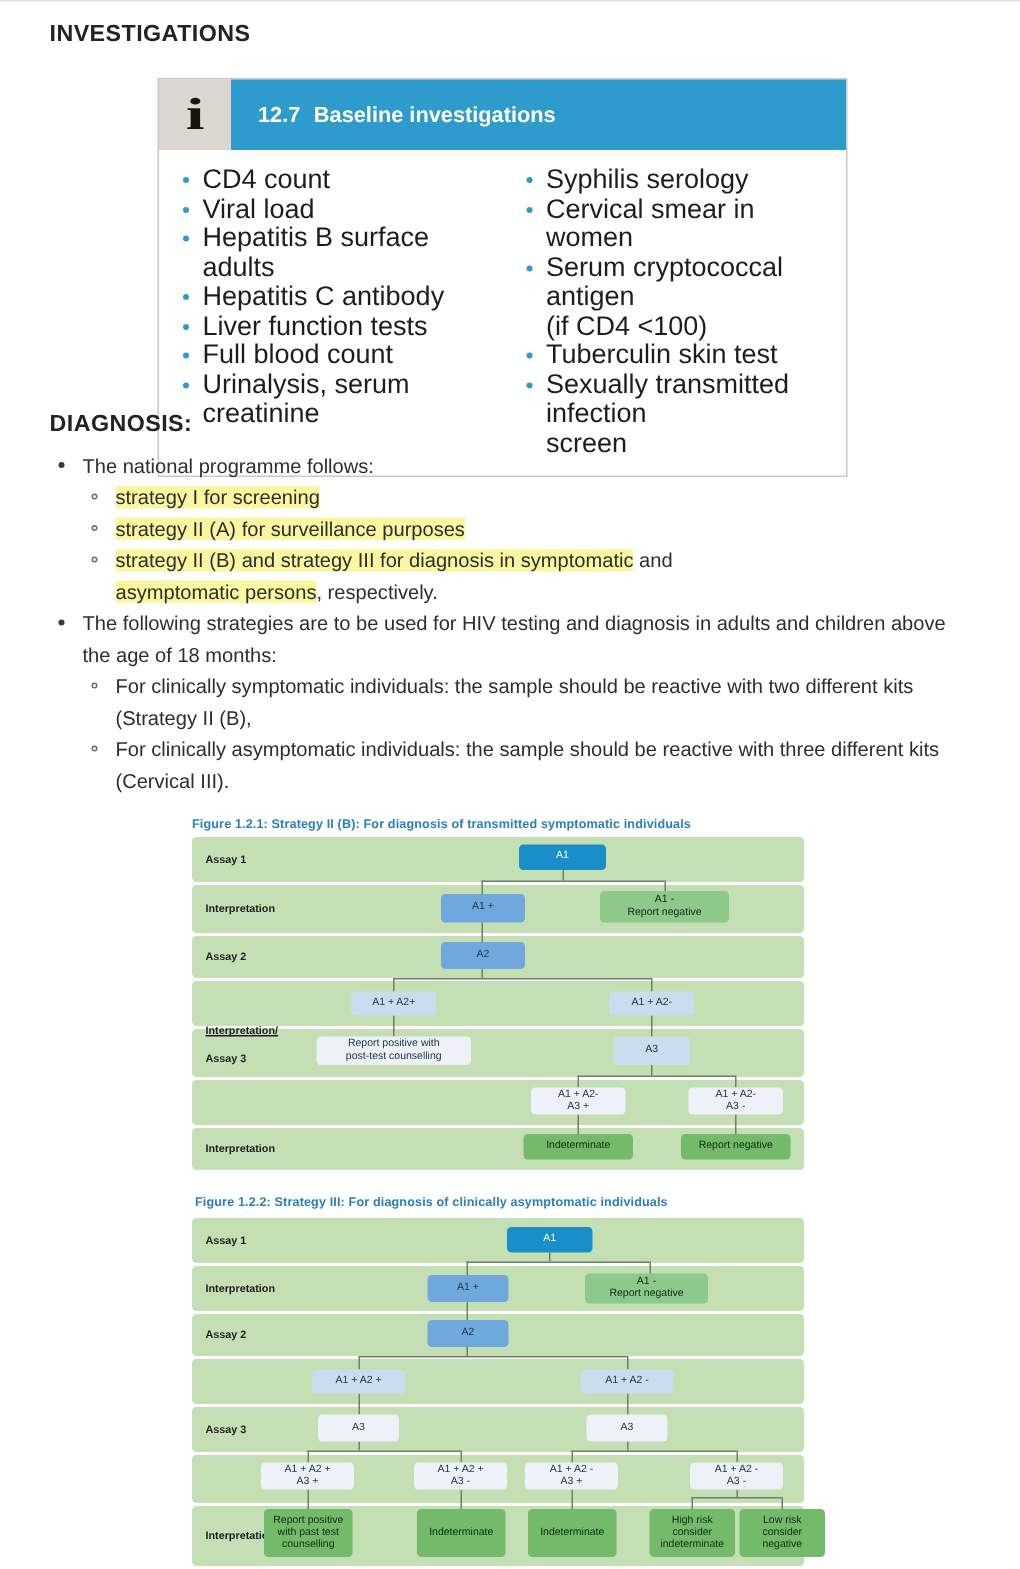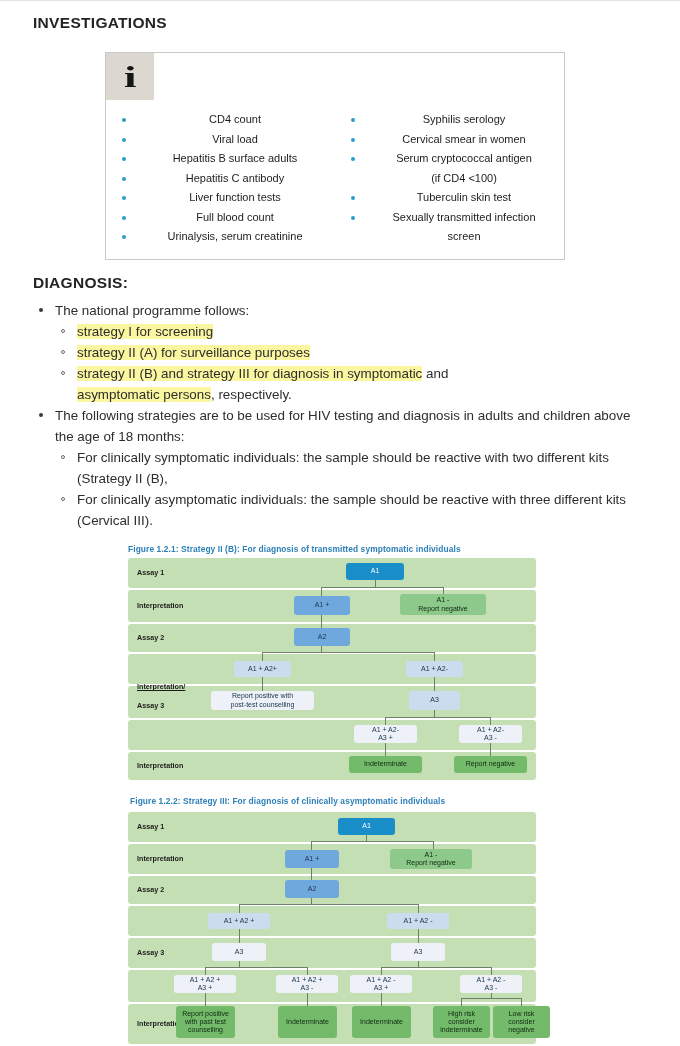--- a/index.html
+++ b/index.html
@@ -81,24 +81,23 @@
   .infobox-col {
     flex: 1;
     padding-left: 14px;
   }
   .infobox-col ul {
     margin: 0; padding: 0; list-style: none;
   }
   .infobox-col li {
     position: relative;
     padding-left: 15px;
-    font-size: 11px;
+    font-size: 18px;
     line-height: 19.5px;
     color: #1d1d1d;
-    text-align: center;
   }
   .infobox-col li::before {
     content: "";
     position: absolute;
     left: 2px; top: 8px;
     width: 4px; height: 4px;
     border-radius: 50%;
     background: #2d9ccd;
   }
   .infobox-col li.cont { padding-left: 15px; }
@@ -202,20 +201,24 @@
 <body>
 
 <div class="top-rule"></div>
 
 <div class="section-heading" id="investigations-heading">INVESTIGATIONS</div>
 
 <div class="infobox">
   <div class="infobox-header">
     <div class="infobox-icon">
       <span class="glyph">i</span>
+    </div>
+    <div class="infobox-title-bar">
+      <span class="infobox-num">12.7</span>
+      <span>Baseline investigations</span>
     </div>
   </div>
   <div class="infobox-body">
     <div class="infobox-col">
       <ul>
         <li>CD4 count</li>
         <li>Viral load</li>
         <li>Hepatitis B surface adults</li>
         <li>Hepatitis C antibody</li>
         <li>Liver function tests</li>

